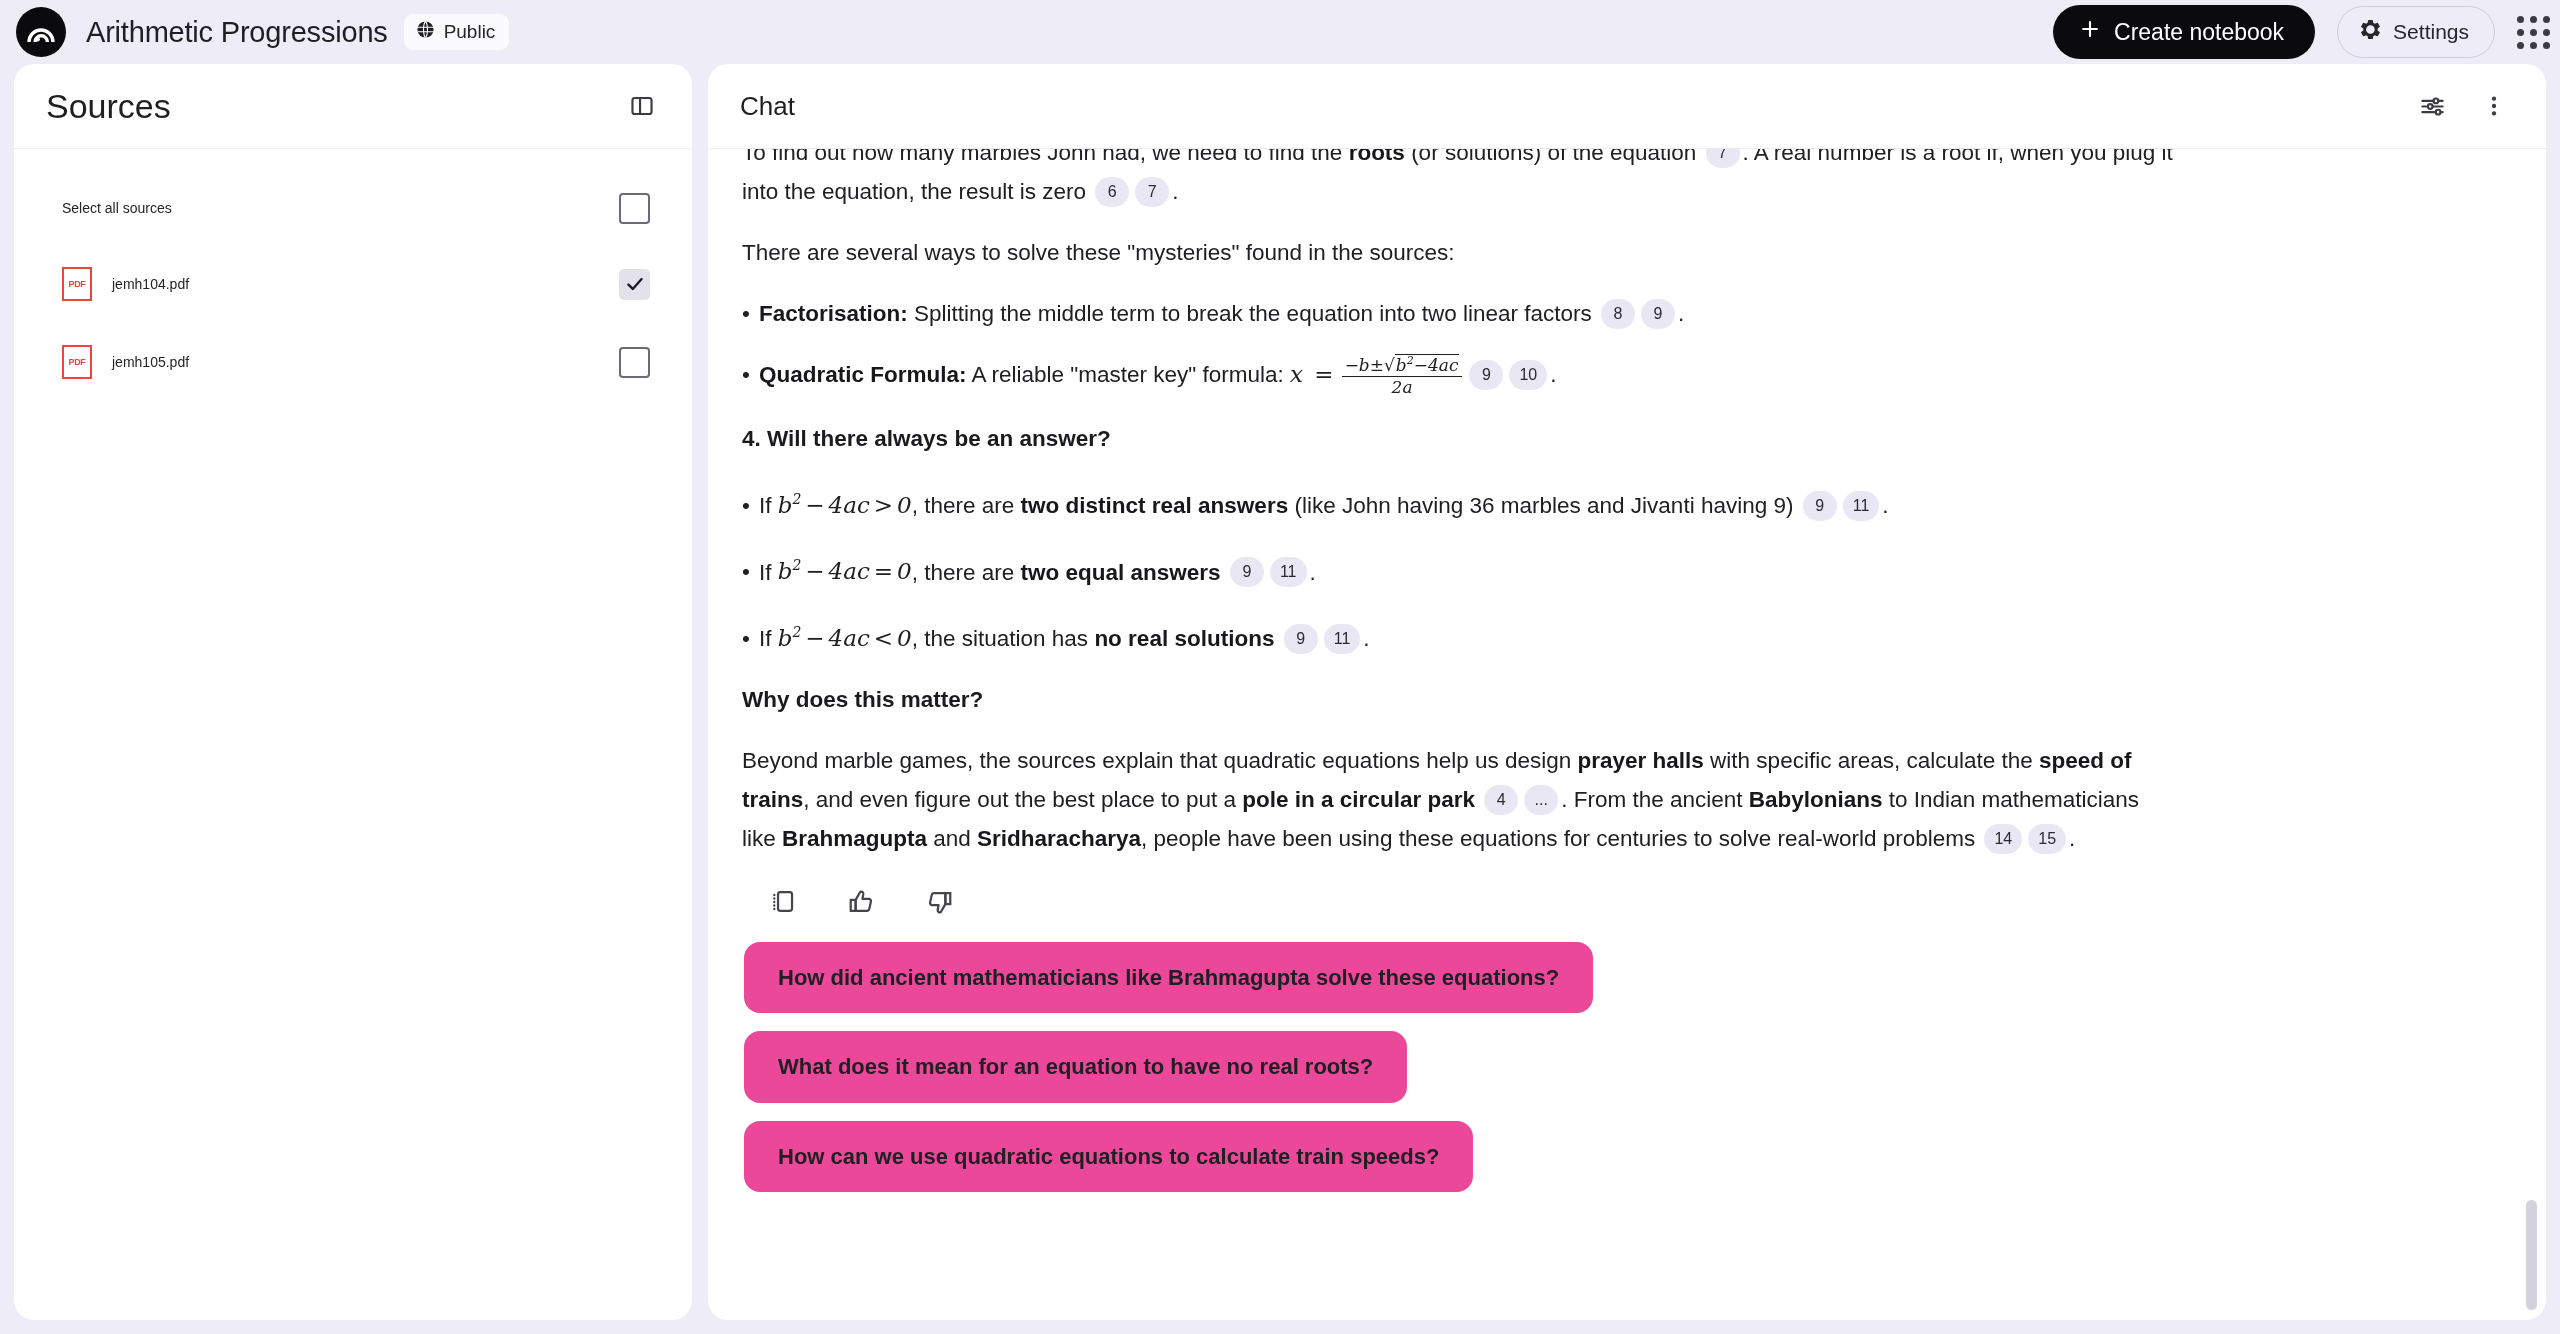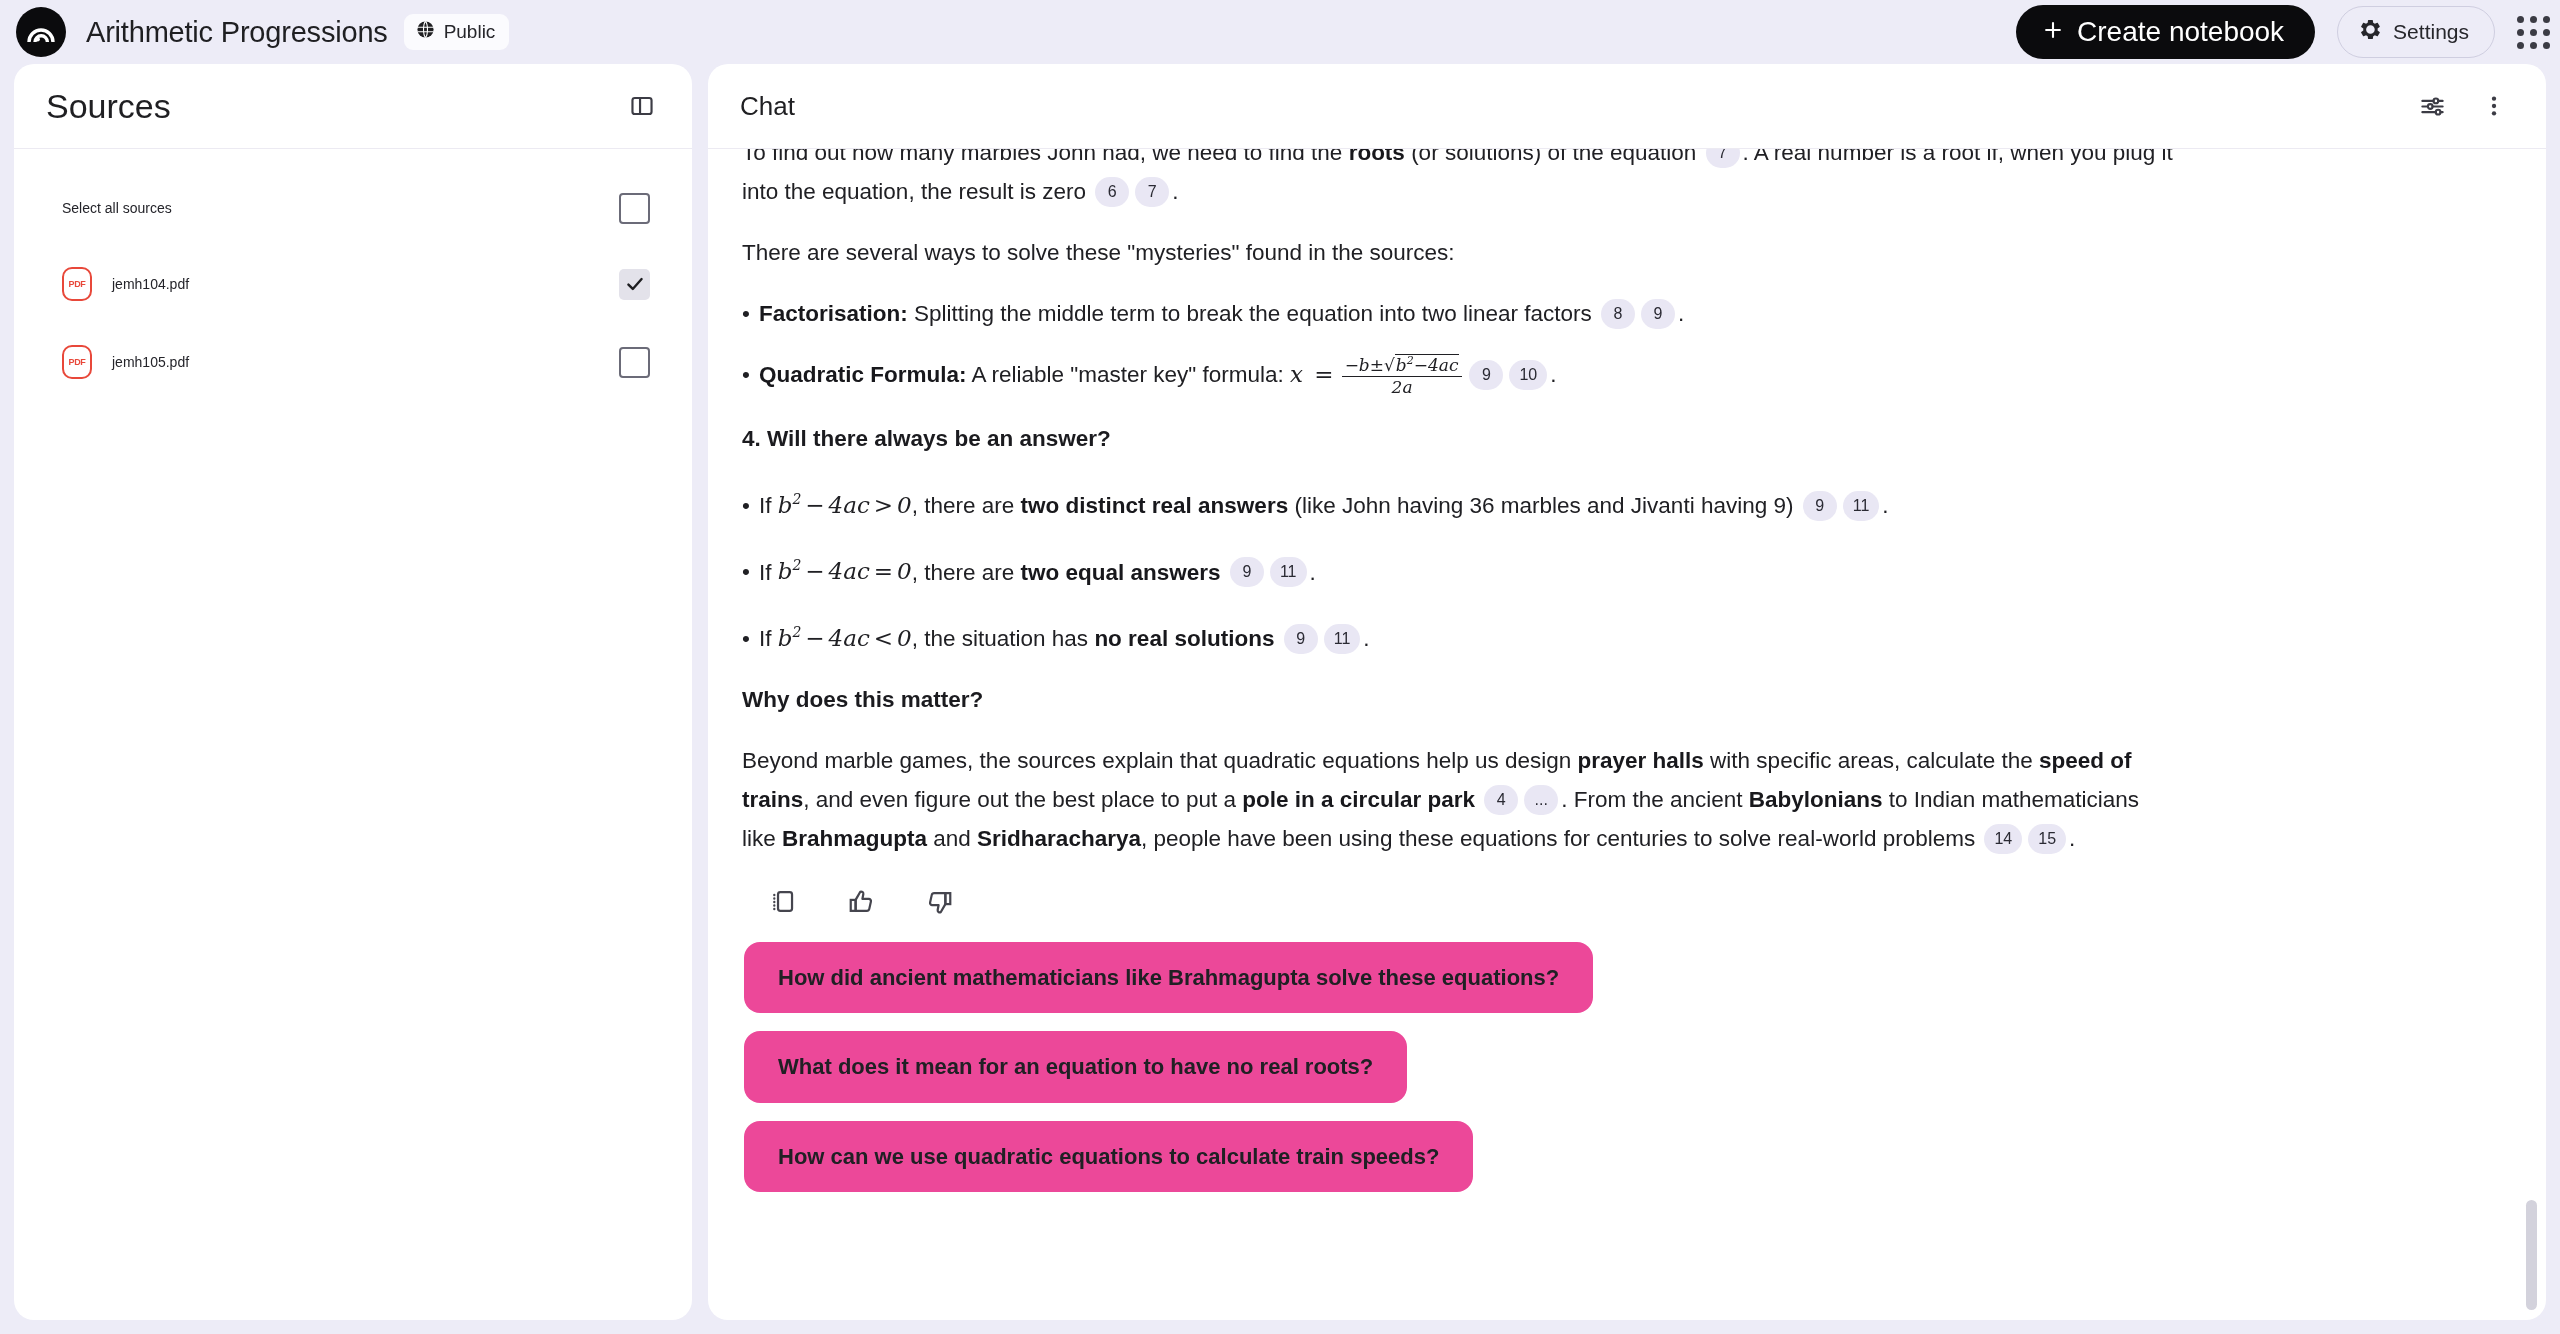--- a/index.html
+++ b/index.html
@@ -34,21 +34,21 @@
     display: flex; align-items: center; gap: 8px;
     padding: 0 14px 0 11px;
     font-size: 19px; color: #26262b;
   }
   .topbar-right {
     margin-left: auto; display: flex; align-items: center; gap: 22px;
   }
   .btn-create {
     height: 54px; border-radius: 27px; background: #0b0b0d; color: #fff;
     display: flex; align-items: center; gap: 13px;
-    padding: 0 31px 0 26px; font-size: 28px; cursor: pointer;
+    padding: 0 31px 0 26px; font-size: 23px; cursor: pointer;
     border: none; white-space: nowrap;
   }
   .btn-settings {
     height: 52px; border-radius: 26px; background: transparent;
     border: 1px solid #cfcee0; color: #26262b;
     display: flex; align-items: center; gap: 11px;
     padding: 0 25px 0 21px; font-size: 21px; cursor: pointer;
     white-space: nowrap;
   }
   .apps-grid {
@@ -88,21 +88,21 @@
   .cb-box {
     width: 31px; height: 31px; border: 2.4px solid #6b6b78; border-radius: 4px;
     background: #fff; cursor: pointer; display: block;
   }
   .cb-checked {
     width: 31px; height: 31px; border-radius: 5px; background: #e3e2ea;
     display: flex; align-items: center; justify-content: center; cursor: pointer;
   }
   .pdf-icon {
     width: 30px; height: 34px; margin-right: 20px;
-    border: 2.4px solid #e8483a; border-radius: 10px; background: #fff;
+    border: 2.4px solid #e8483a; border-radius: 0; background: #fff;
     display: flex; align-items: center; justify-content: center;
     font-size: 9px; font-weight: bold; color: #e8483a; letter-spacing: -0.3px;
     flex: 0 0 auto;
   }
 
   
   .chat-panel {
     flex: 1 1 auto; background: #ffffff; border-radius: 20px;
     display: flex; flex-direction: column; overflow: hidden; position: relative;
   }

